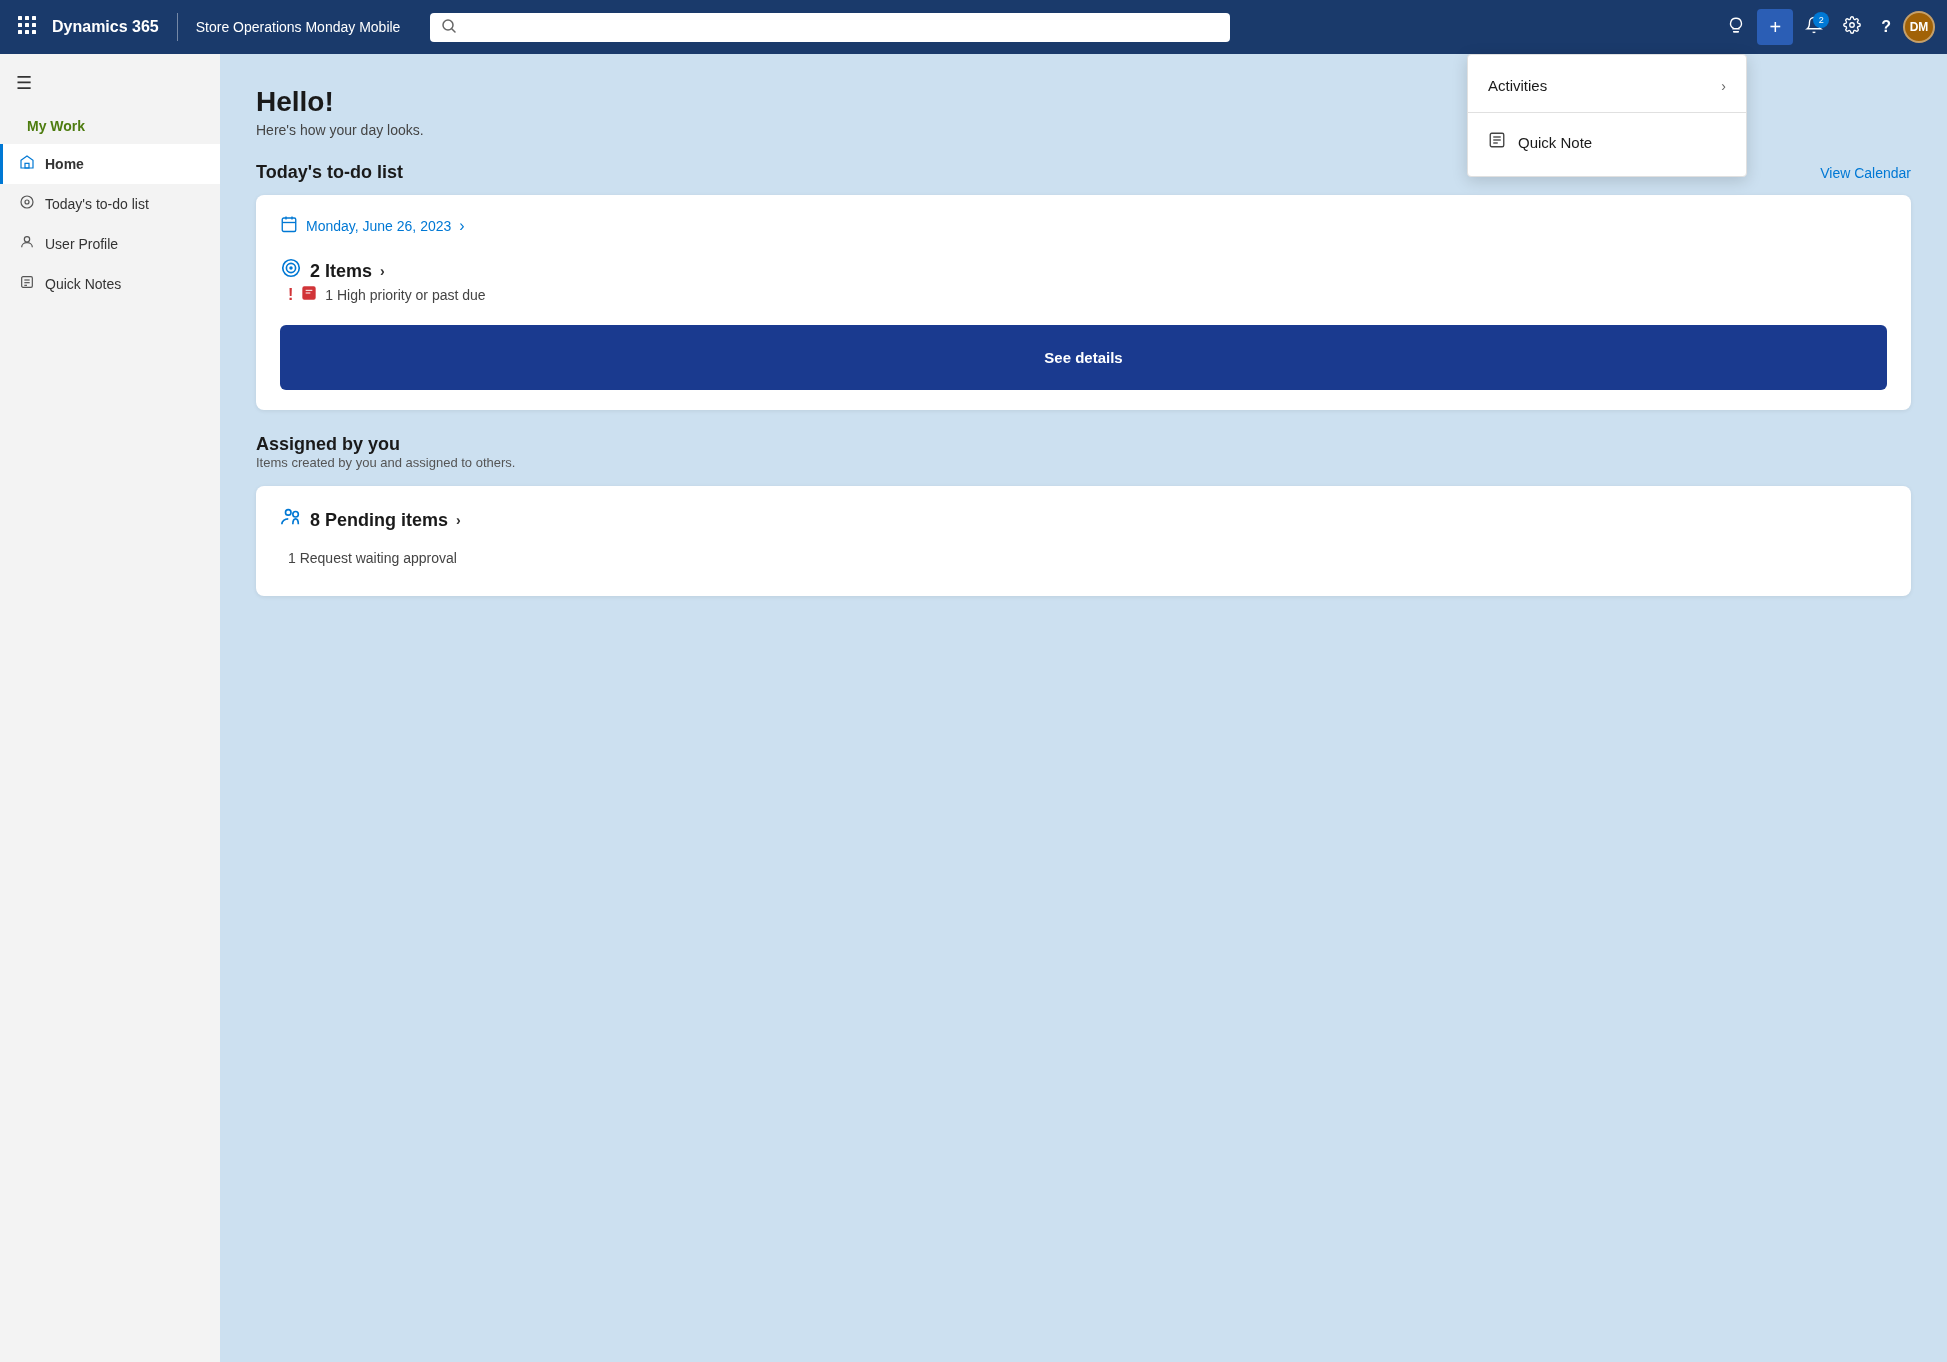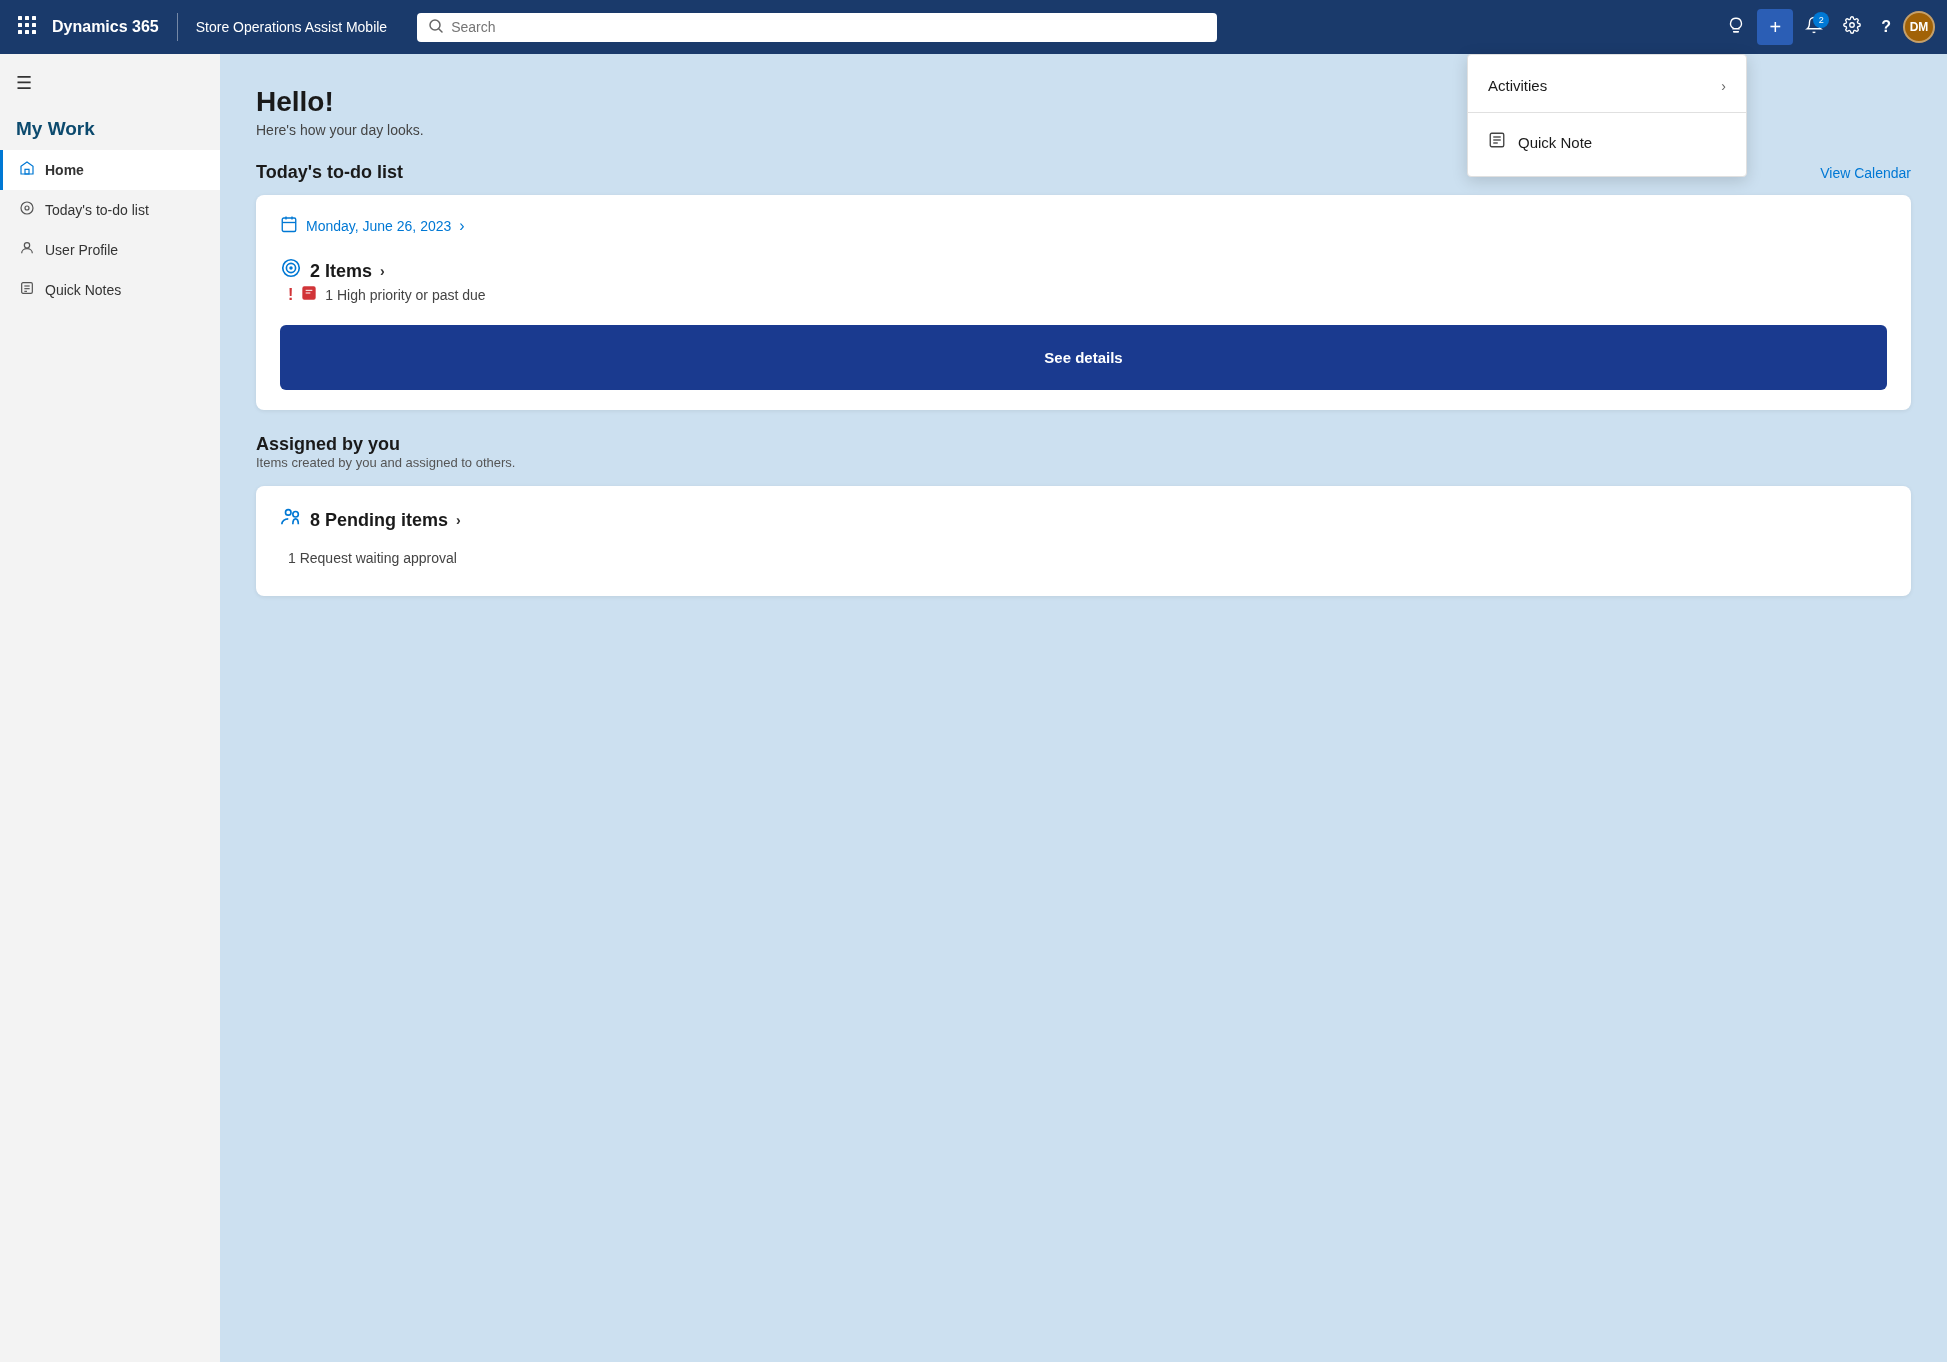--- a/index.html
+++ b/index.html
@@ -105,24 +105,24 @@
       padding: 8px 0;
     }
     .sidebar-hamburger {
       padding: 10px 16px;
       font-size: 18px;
       cursor: pointer;
       color: #333;
       margin-bottom: 8px;
     }
     .sidebar-section-label {
-      font-size: 19px;
+      font-size: 14px;
       font-weight: 600;
-      color: #0c4a6e;
-      padding: 6px 16px 10px;
+      color: #4d7c0f;
+      padding: 6px 27px 10px;
     }
     .sidebar-item {
       display: flex;
       align-items: center;
       gap: 10px;
       padding: 10px 16px;
       cursor: pointer;
       color: #333;
       font-size: 14px;
       border-left: 3px solid transparent;
@@ -275,29 +275,28 @@
       <rect x="0" y="7" width="4" height="4" rx="0.5"></rect>
       <rect x="7" y="7" width="4" height="4" rx="0.5"></rect>
       <rect x="14" y="7" width="4" height="4" rx="0.5"></rect>
       <rect x="0" y="14" width="4" height="4" rx="0.5"></rect>
       <rect x="7" y="14" width="4" height="4" rx="0.5"></rect>
       <rect x="14" y="14" width="4" height="4" rx="0.5"></rect>
     </svg>
   </span>
   <span class="nav-brand">Dynamics 365</span>
   <div class="nav-divider"></div>
-  <span class="nav-app-name">Store Operations Assist Mobile</span>
+  <span class="nav-app-name">Store Operations Monday Mobile</span>
   <div class="nav-search">
     <span class="nav-search-icon">
       <svg width="14" height="14" viewBox="0 0 14 14" fill="none">
         <circle cx="6" cy="6" r="5" stroke="#666" stroke-width="1.5"></circle>
         <line x1="10" y1="10" x2="13" y2="13" stroke="#666" stroke-width="1.5" stroke-linecap="round"></line>
       </svg>
     </span>
-    <input type="text" placeholder="Search" style="">
   </div>
   <div class="nav-actions">
     <button class="nav-icon-btn" title="Ideas">
       <svg width="18" height="18" viewBox="0 0 24 24" fill="none" stroke="white" stroke-width="1.8">
         <path d="M9 21h6M12 3a7 7 0 0 1 4 12.9V17H8v-1.1A7 7 0 0 1 12 3z"></path>
         <line x1="8" y1="21" x2="16" y2="21"></line>
       </svg>
     </button>
     <button class="nav-plus-btn">+</button>
     <button class="nav-icon-btn" style="position:relative">

